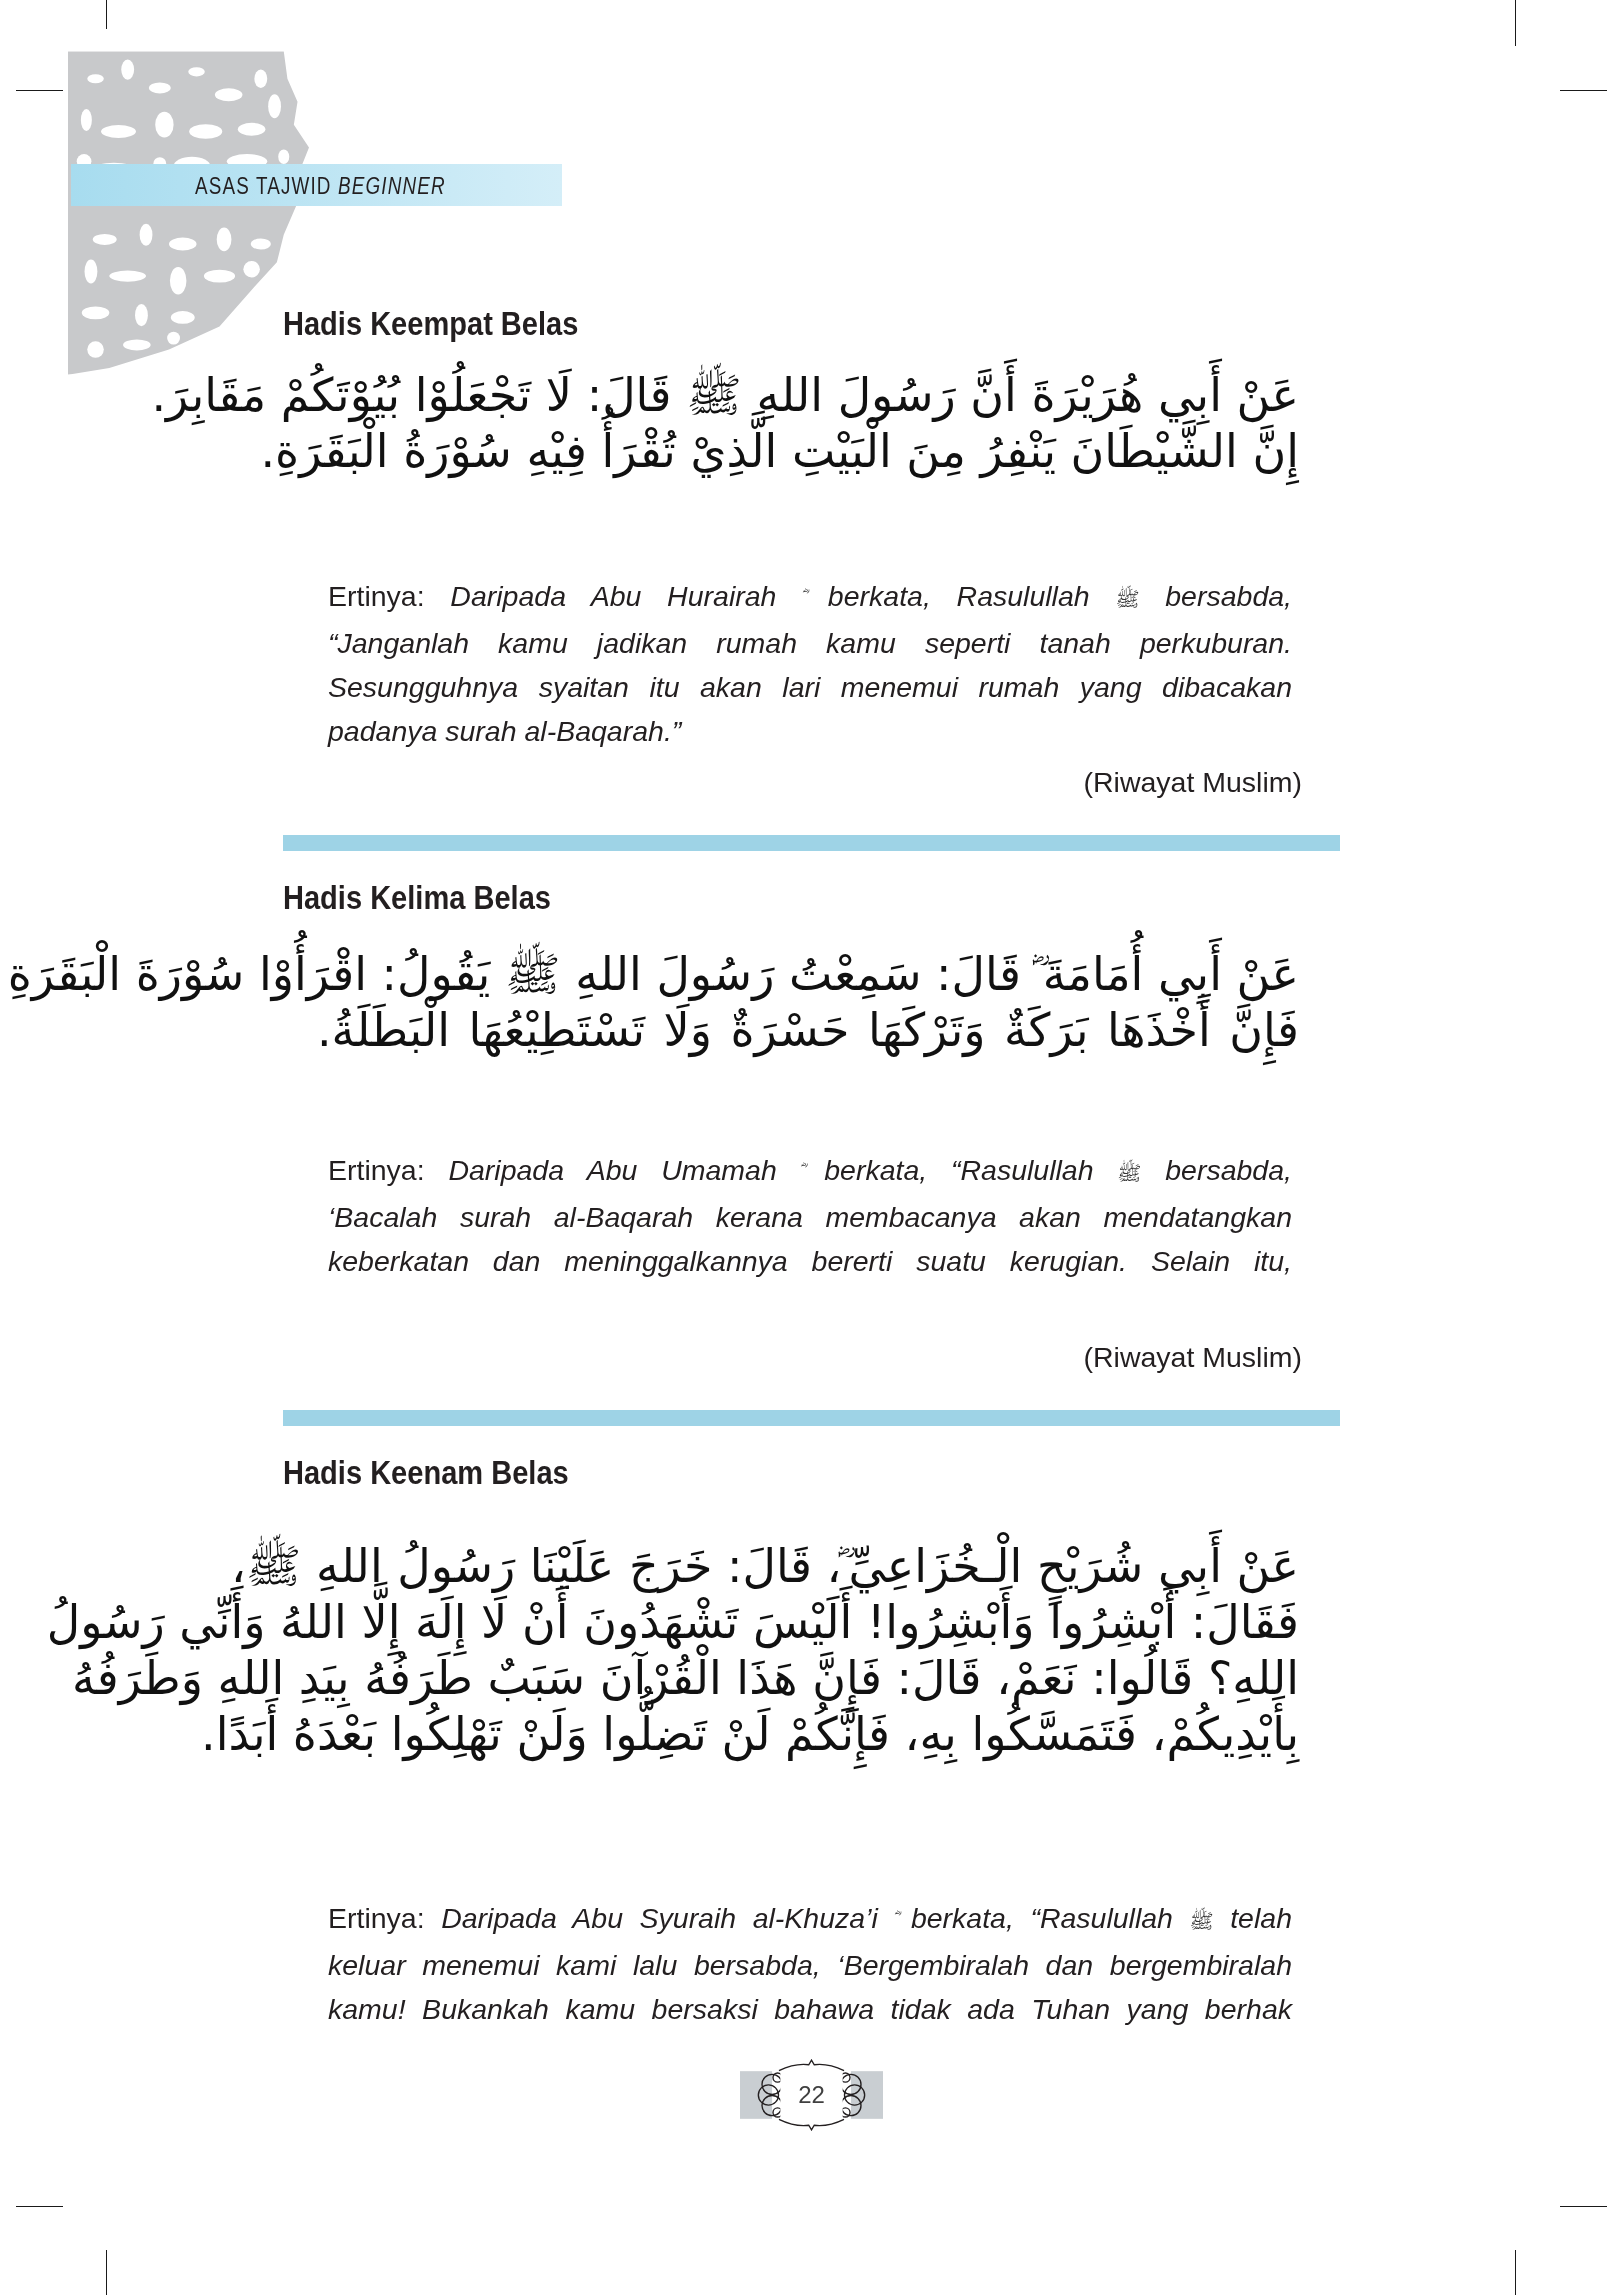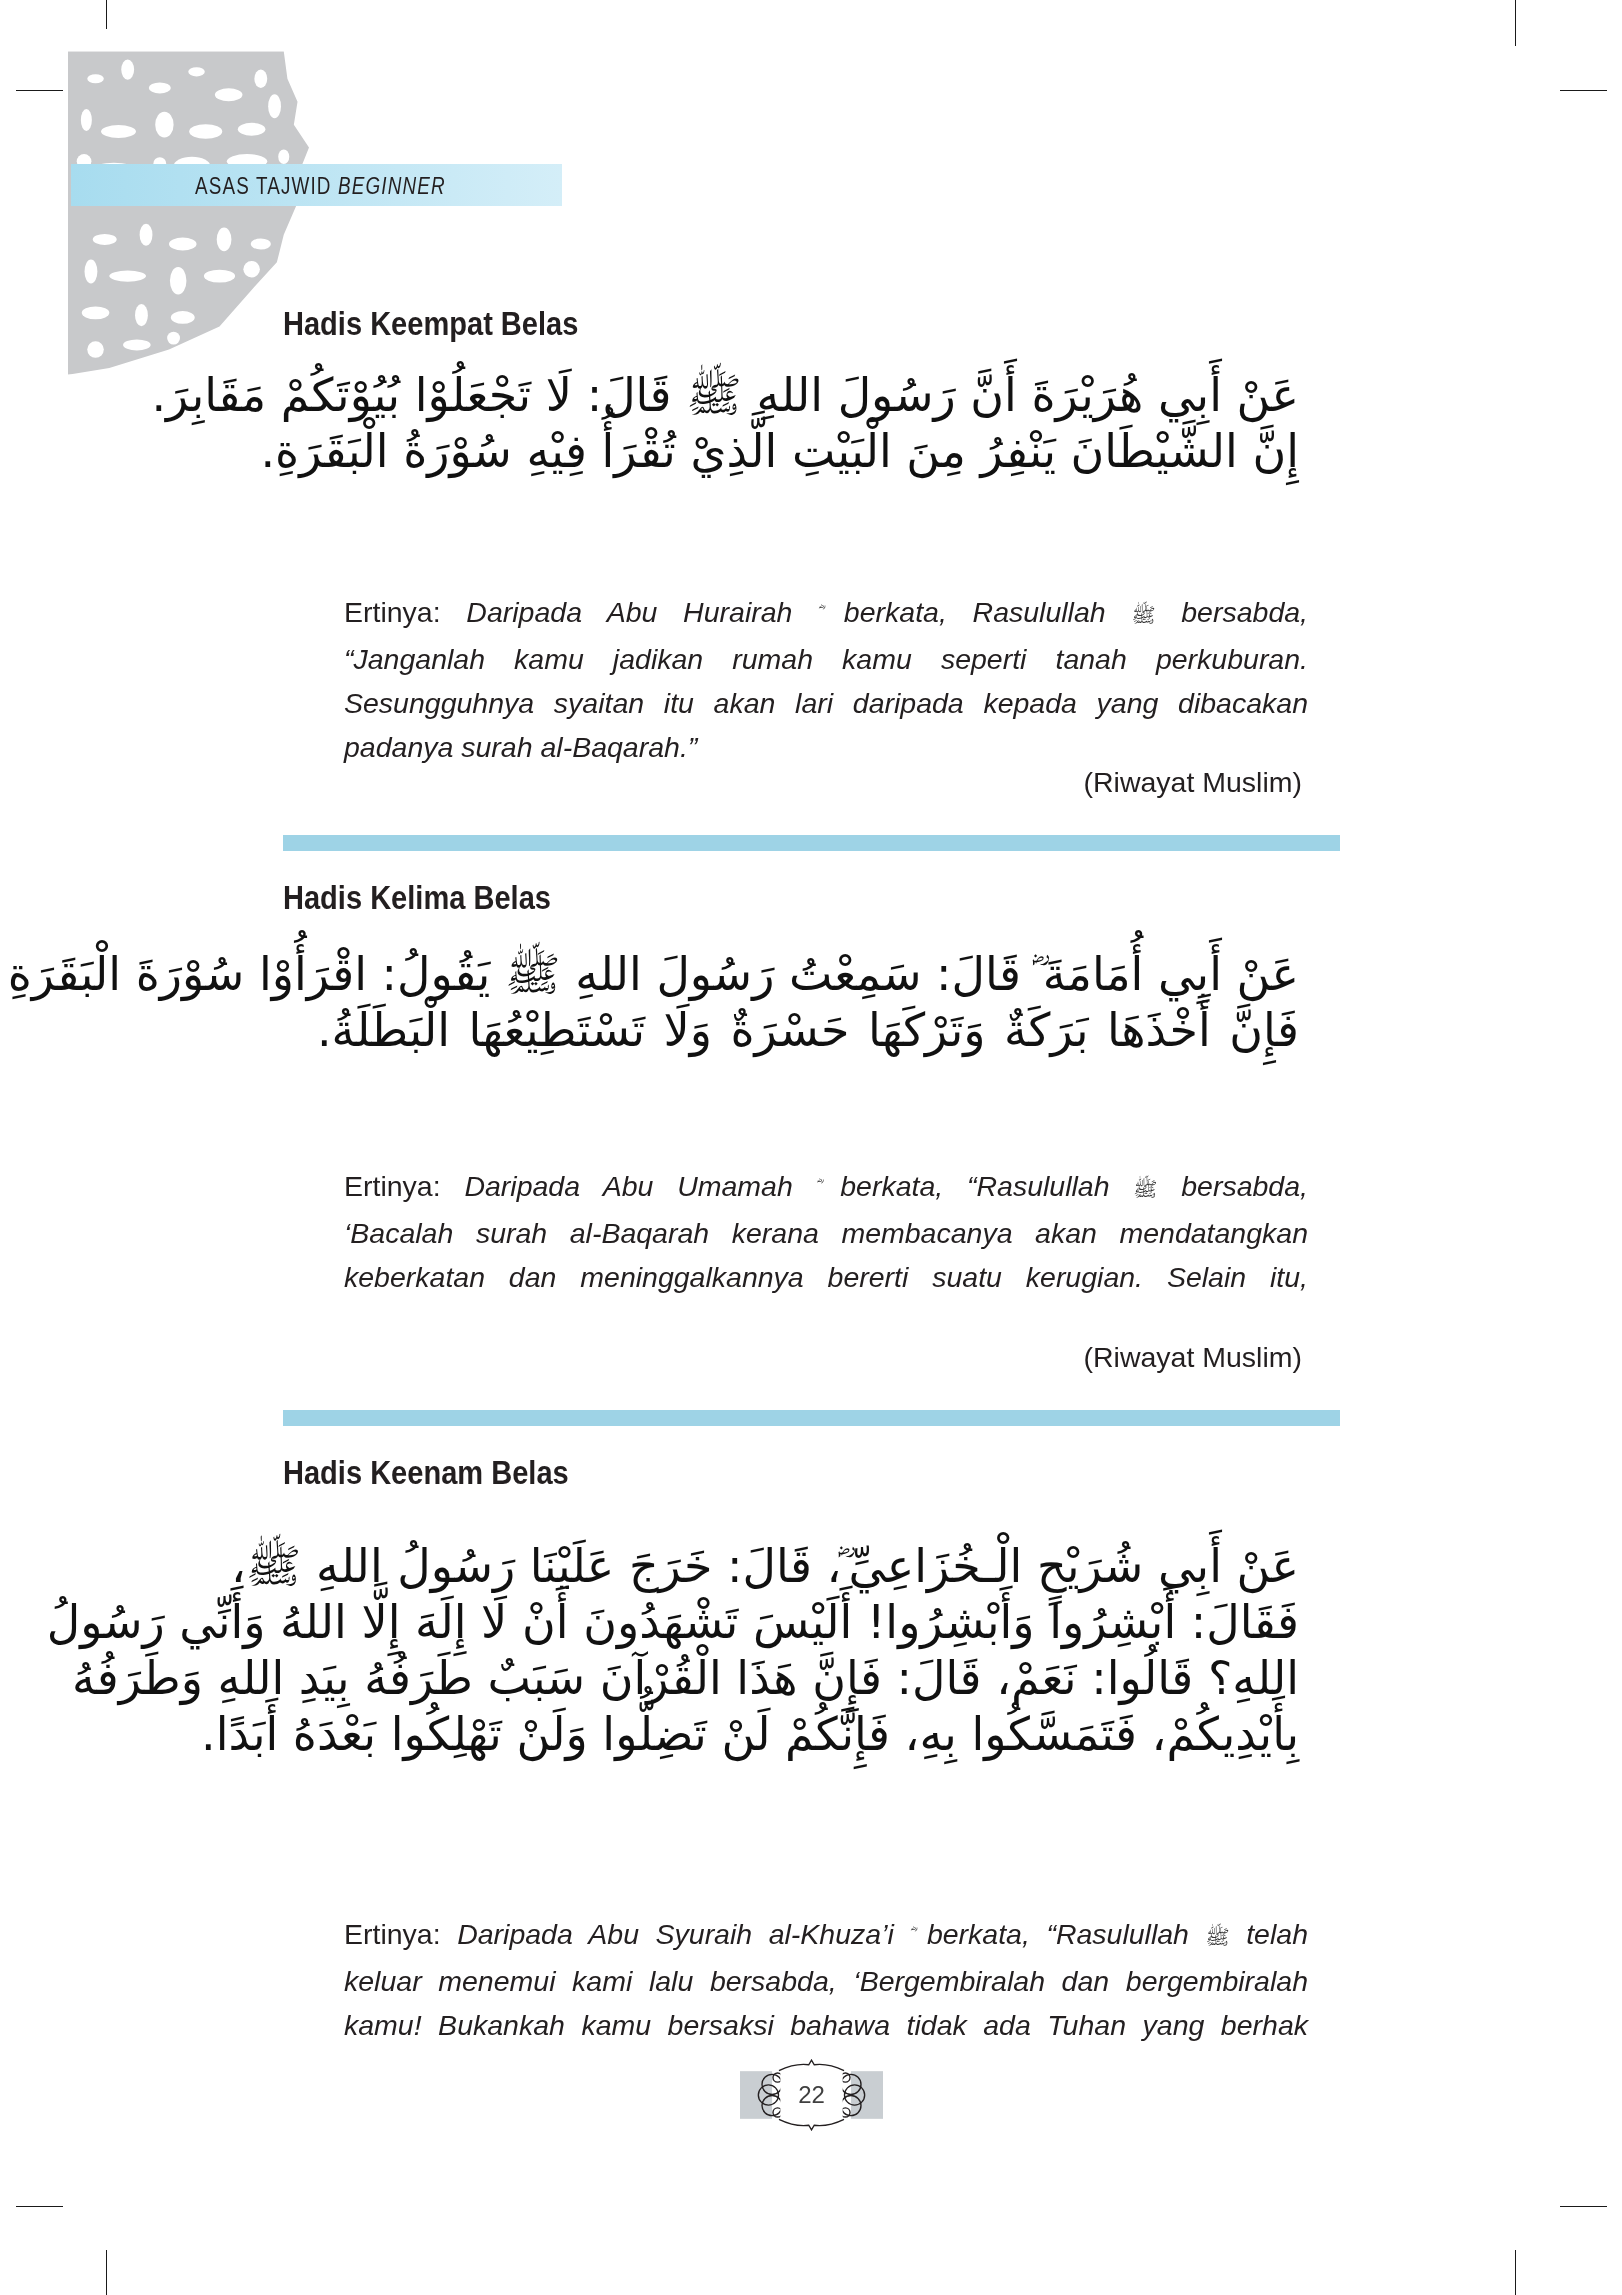--- a/index.html
+++ b/index.html
@@ -21,21 +21,21 @@
 
   .heading { position: absolute; left: 283px; font-size: 33px; font-weight: bold; color: #231f20;
              white-space: nowrap; transform: scaleX(0.88); transform-origin: left center; margin: 0; }
 
   .arabic { position: absolute; left: 317px; width: 982px; direction: rtl;
             font-family: "DejaVu Sans", sans-serif; font-size: 46px; line-height: 56px;
             text-align: justify; text-align-last: justify; color: #111; margin: 0; }
   .arabic .line { display: block; text-align: justify; text-align-last: justify; white-space: nowrap; }
 
   .translation { position: absolute; left: 328px; width: 964px; font-size: 28.5px; line-height: 44px;
-                 text-align: justify; margin: 16px; color: #231f20; }
+                 text-align: justify; margin: 0; color: #231f20; }
   .translation .label { font-style: normal; }
   .translation .body { font-style: italic; }
   .translation .line { display: block; text-align: justify; text-align-last: justify; white-space: nowrap; }
   .translation .line.last { text-align-last: left; }
   .hon { font-family: "DejaVu Sans", sans-serif; font-style: normal; font-size: 20px; color: #333; }
 
   .source { position: absolute; right: 321px; font-size: 28.5px; color: #231f20; white-space: nowrap; margin: 0; }
 
   .divider { position: absolute; left: 283px; width: 1057px; height: 15.6px; background: #9ed3e6; }
 
@@ -107,21 +107,21 @@
 </div>
 
 <h2 class="heading" style="top:305px;">Hadis Keempat Belas</h2>
 <div class="arabic" style="top:367px;">
   <span class="line">عَنْ أَبِي هُرَيْرَةَ أَنَّ رَسُولَ اللهِ ﷺ قَالَ: لَا تَجْعَلُوْا بُيُوْتَكُمْ مَقَابِرَ.</span>
   <span class="line">إِنَّ الشَّيْطَانَ يَنْفِرُ مِنَ الْبَيْتِ الَّذِيْ تُقْرَأُ فِيْهِ سُوْرَةُ الْبَقَرَةِ.</span>
 </div>
 <div class="translation" style="top:574px;">
   <span class="line"><span class="label">Ertinya:</span> <span class="body">Daripada Abu Hurairah <span class="hon">ؓ</span> berkata, Rasulullah <span class="hon">ﷺ</span> bersabda,</span></span>
   <span class="line body">“Janganlah kamu jadikan rumah kamu seperti tanah perkuburan.</span>
-  <span class="line body">Sesungguhnya syaitan itu akan lari daripada kepada yang dibacakan</span>
+  <span class="line body">Sesungguhnya syaitan itu akan lari menemui rumah yang dibacakan</span>
   <span class="line body last">padanya surah al-Baqarah.”</span>
 </div>
 <p class="source" style="top:766px;">(Riwayat Muslim)</p>
 
 <div class="divider" style="top: 835px; background: rgb(158, 211, 230);"></div>
 
 <h2 class="heading" style="top:879px;">Hadis Kelima Belas</h2>
 <div class="arabic" style="top:946px;">
   <span class="line">عَنْ أَبِي أُمَامَةَ ؓ قَالَ: سَمِعْتُ رَسُولَ اللهِ ﷺ يَقُولُ: اقْرَأُوْا سُوْرَةَ الْبَقَرَةِ</span>
   <span class="line">فَإِنَّ أَخْذَهَا بَرَكَةٌ وَتَرْكَهَا حَسْرَةٌ وَلَا تَسْتَطِيْعُهَا الْبَطَلَةُ.</span>

